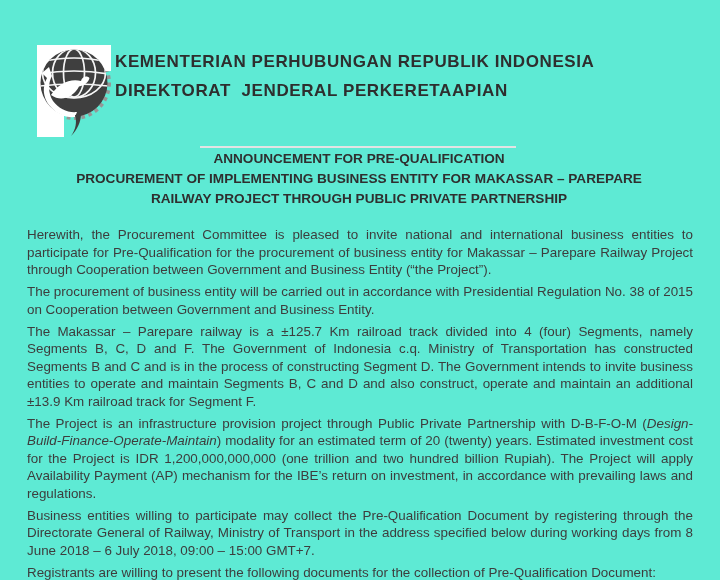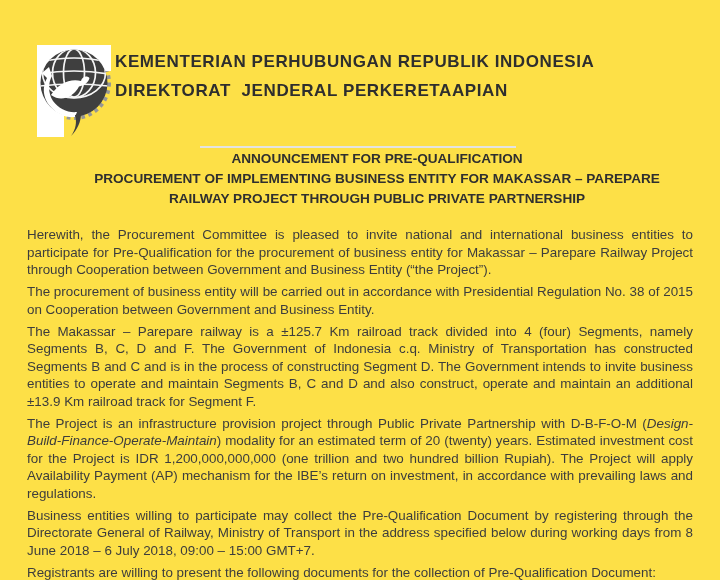--- a/index.html
+++ b/index.html
@@ -1,21 +1,21 @@
 <!DOCTYPE html>
 <html><head>
 <meta charset="utf-8">
 <style>
   * { margin: 0; padding: 0; box-sizing: border-box; }
   html, body { background: #ffffff; }
   .page {
     position: relative;
     width: 720px;
     height: 580px;
-    background: #fde047;
+    background: #5eead4;
     overflow: hidden;
     font-family: "Liberation Sans", sans-serif;
   }
   .logo {
     position: absolute;
     left: 37px;
     top: 45px;
     width: 74px;
     height: 92px;
   }
@@ -41,21 +41,21 @@
     position: absolute;
     top: 146px;
     left: 200px;
     width: 316px;
     height: 2px;
     background: #e3e3e3;
   }
   .title {
     position: absolute;
     top: 149px;
-    left: 44px;
+    left: 26px;
     width: 666px;
     text-align: center;
     font-weight: bold;
     font-size: 13.6px;
     line-height: 20px;
     color: #2f2f2f;
   }
   .content {
     position: absolute;
     top: 226px;

